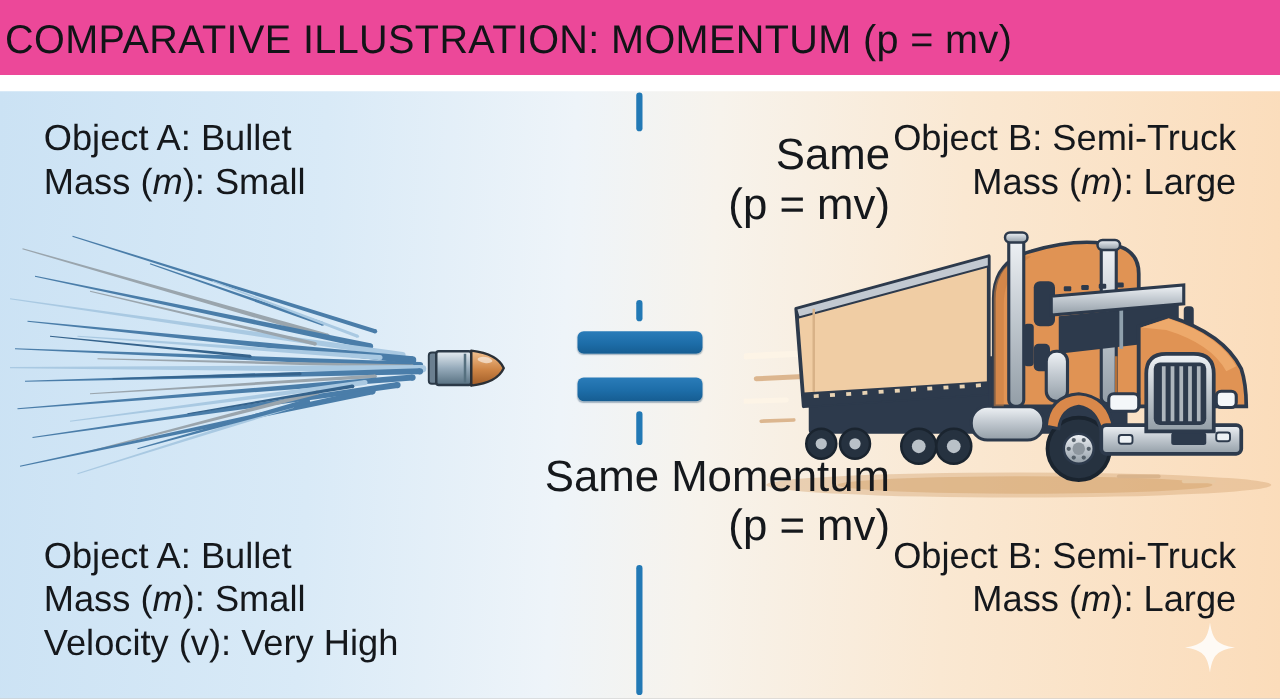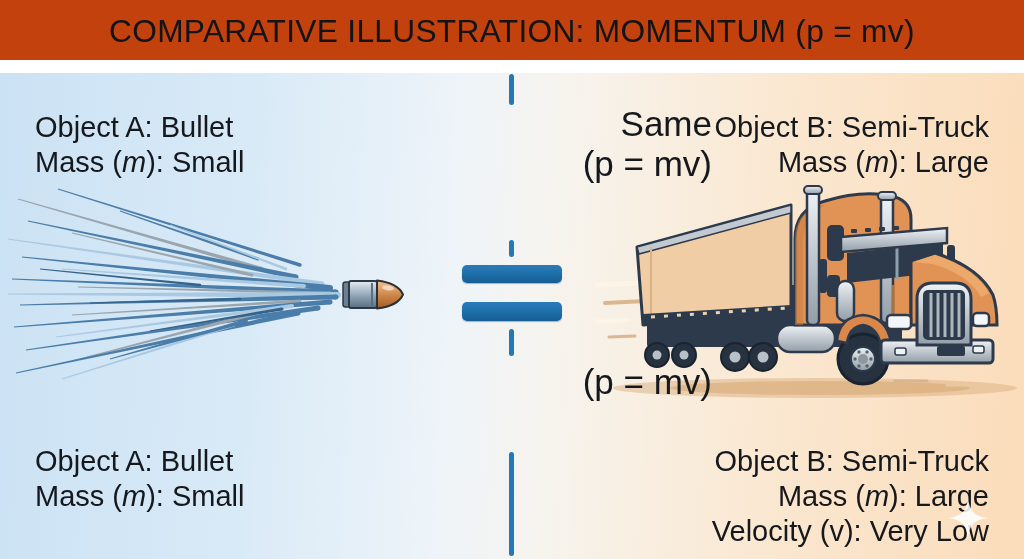--- a/index.html
+++ b/index.html
@@ -4,21 +4,21 @@
 <style>
   html,body{margin:0;padding:0;background:#888;}
   .stage{
     position:relative;width:1024px;height:559px;overflow:hidden;
     background:#ffffff;
     font-family:"Liberation Sans",sans-serif;
     color:#15181c;
   }
   .header{
     position:absolute;left:0;top:0;width:1024px;height:60px;
-    background:#c2410c;display:flex;align-items:center;justify-content:center;
+    background:#ec4899;display:flex;align-items:center;justify-content:flex-start;
   }
   .title{
     font-size:32px;font-weight:400;letter-spacing:0.3px;color:#121417;
     white-space:nowrap;transform:scaleX(0.99);padding-top:2px;
   }
   .canvas{
     position:absolute;left:0;top:73px;width:1024px;height:486px;
     background:linear-gradient(93deg,#cbe2f4 0%,#d9eaf7 25%,#eef4f9 44%,#f7f3ec 55%,#fae8d2 74%,#fbdcba 100%);
   }
   .streaks{position:absolute;left:0;top:0;width:440px;height:316px;}
@@ -32,21 +32,21 @@
   .dash.d3{top:256px;height:27px;}
   .dash.d4{top:379px;height:104px;}
   .equals{position:absolute;left:462px;top:192px;width:100px;height:57px;}
   .bar{
     position:absolute;left:0;width:100px;height:18px;border-radius:5px;
     background:linear-gradient(180deg,#2a7cb9 0%,#1d6da8 55%,#165d92 100%);
     box-shadow:0 1px 1px rgba(20,60,95,0.35);
   }
   .bar.b1{top:0;}
   .bar.b2{top:37px;height:19px;}
-  .label{position:absolute;font-size:29px;line-height:35px;font-weight:400;margin-top:16px;}
+  .label{position:absolute;font-size:29px;line-height:35px;font-weight:400;}
   .label em{font-style:italic;font-family:"Liberation Sans",sans-serif;}
   .lbl-tl{left:35px;top:21px;text-align:left;}
   .lbl-tr{right:35px;top:21px;text-align:right;}
   .lbl-bl{left:35px;top:355px;text-align:left;}
   .lbl-br{right:35px;top:355px;text-align:right;}
   .center-text{
     position:absolute;left:312px;width:400px;text-align:right;
     font-size:35px;line-height:40px;color:#15181c;
   }
   .ct-top{top:31px;}
@@ -245,42 +245,43 @@
     <div class="equals">
       <div class="bar b1"></div>
       <div class="bar b2"></div>
     </div>
 
     <div class="center-text ct-top">
       <div>Same</div>
       <div>(p = mv)</div>
     </div>
     <div class="center-text ct-bottom">
+      <div>Same Momentum</div>
       <div>(p = mv)</div>
     </div>
 
     <div class="label lbl-tl">
       <div>Object A: Bullet</div>
       <div><span>Mass (</span><em>m</em><span>): Small</span></div>
     </div>
 
     <div class="label lbl-tr">
       <div>Object B: Semi-Truck</div>
       <div><span>Mass (</span><em>m</em><span>): Large</span></div>
     </div>
 
     <div class="label lbl-bl">
       <div>Object A: Bullet</div>
       <div><span>Mass (</span><em>m</em><span>): Small</span></div>
+      <div>Velocity (v): Very High</div>
     </div>
 
     <div class="label lbl-br">
       <div>Object B: Semi-Truck</div>
       <div><span>Mass (</span><em>m</em><span>): Large</span></div>
-      <div>Velocity (v): Very Low</div>
     </div>
 
     <svg class="sparkle" viewBox="-22 -22 44 44" style="left:946px;top:423px;">
       <path d="M0,-20 C2,-6 6,-2 20,0 C6,2 2,6 0,20 C-2,6 -6,2 -20,0 C-6,-2 -2,-6 0,-20 Z" fill="#ffffff"></path>
     </svg>
 
   </div>
 </div>
 
 </body></html>

